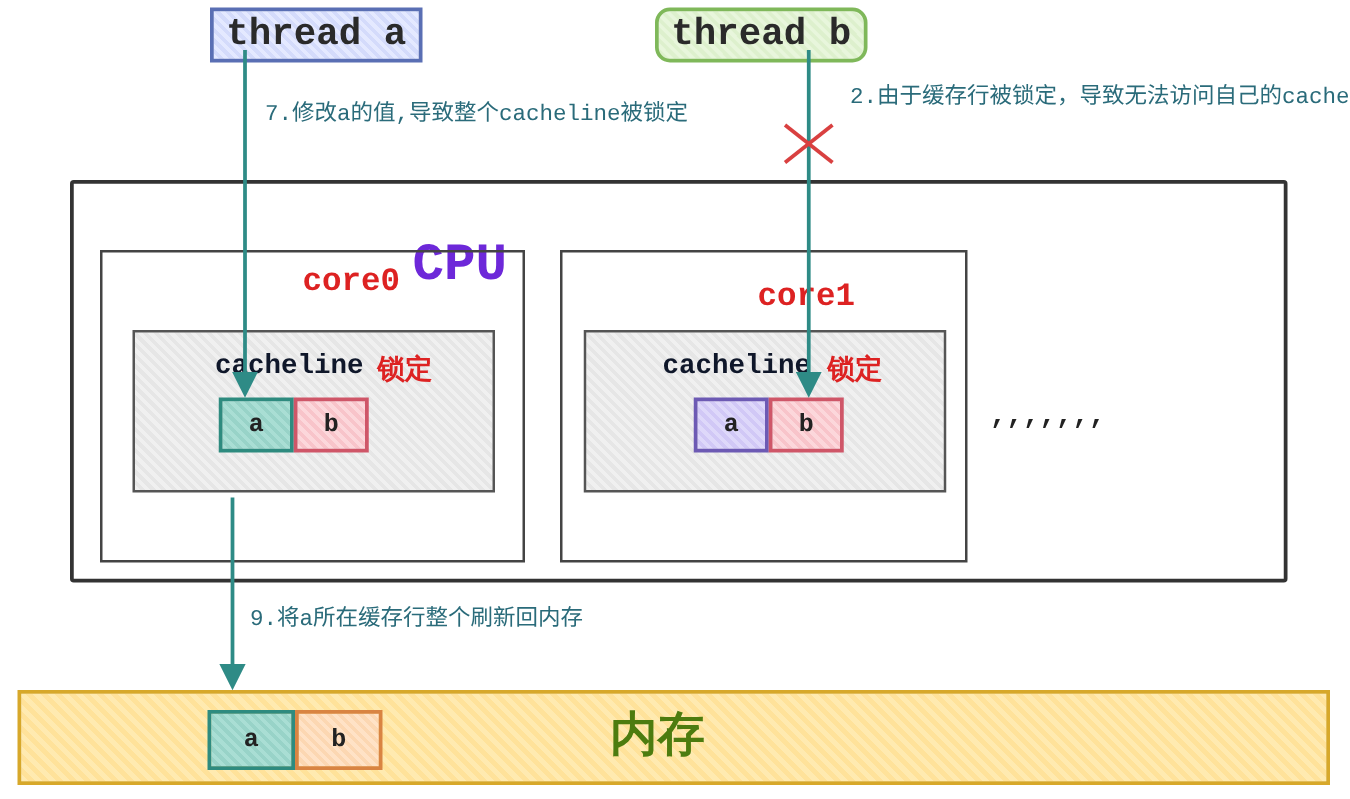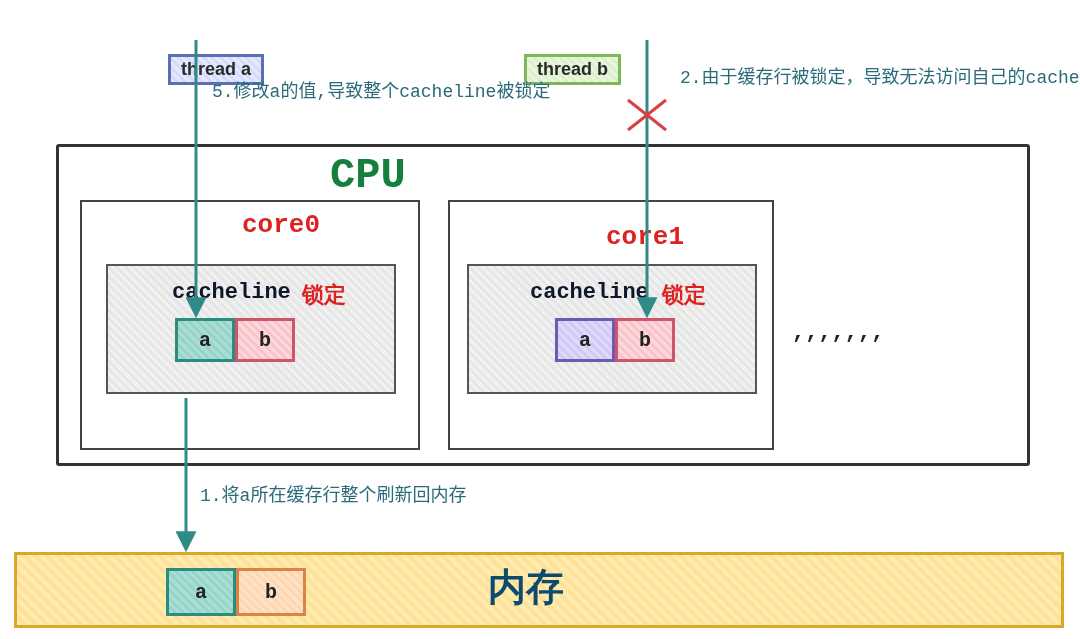--- a/index.html
+++ b/index.html
@@ -18,40 +18,40 @@
   }
   .box {
     position: absolute;
     box-sizing: border-box;
   }
 
   
   .thread {
     border: 3px solid;
     padding: 2px 10px;
-    font-family: Liberation Sans, sans-serif;
+    font-family: Liberation Mono, monospace;
     font-weight: bold;
-    font-size: 18px;
+    font-size: 30px;
     color: #2a2a2a;
-    margin-top: 48px;
   }
   .thread-a { border-color:#5a6fb4; background: repeating-linear-gradient(45deg,#e4e9ff 0,#e4e9ff 3px,#d4dbfb 3px,#d4dbfb 6px); }
   .thread-b { border-color:#7fb85a; background: repeating-linear-gradient(45deg,#e8f6dc 0,#e8f6dc 3px,#ddf0cd 3px,#ddf0cd 6px); }
 
   
   .cpu-box {
     border: 3px solid #333;
     border-radius: 3px;
   }
   .cpu-title {
     position:absolute;
     font-size: 42px;
     font-weight: bold;
-    color: #15803d;
+    color: #6d28d9;
     font-family: "Courier New", monospace;
+    margin-top: 36px;
   }
 
   
   .core-box {
     border: 2.5px solid #444;
   }
   .core-title {
     position:absolute;
     font-size: 26px;
     font-weight: bold;
@@ -94,21 +94,21 @@
   .cell-b-red    { border-color:#cf5668; background: repeating-linear-gradient(45deg,#fcd7db 0,#fcd7db 3px,#f8c4ca 3px,#f8c4ca 6px); }
   .cell-b-orange { border-color:#d98442; background: repeating-linear-gradient(45deg,#ffe2c6 0,#ffe2c6 3px,#fcd7b2 3px,#fcd7b2 6px); }
 
   
   .mem-box {
     border:3px solid #d7a82a;
     background: repeating-linear-gradient(45deg,#ffeab0 0,#ffeab0 4px,#ffe29a 4px,#ffe29a 8px);
   }
   .mem-title {
     position:absolute;
-    color:#0c4a6e;
+    color:#4d7c0f;
     font-size:38px;
     font-weight:bold;
   }
 
   
   .annot {
     position:absolute;
     font-size:18px;
     color:#2a6b7a;
     font-family:"Courier New","Noto Sans CJK SC",sans-serif;
@@ -131,27 +131,27 @@
 </style>
 </head>
 <body>
 
 <div class="stage">
 
   <div class="box thread thread-a" style="left:168px; top:6px;">
     <span>thread a</span>
   </div>
 
-  <div class="box thread thread-b" style="left:524px; top:6px;">
+  <div class="box thread thread-b" style="left:524px; top:6px;border-radius:12px;">
     <span>thread b</span>
   </div>
 
-  <div class="annot" style="left:212px; top:76px;">5.修改a的值,导致整个cacheline被锁定</div>
+  <div class="annot" style="left:212px; top:76px;">7.修改a的值,导致整个cacheline被锁定</div>
   <div class="annot" style="left:680px; top:62px;">2.由于缓存行被锁定，导致无法访问自己的cacheline中b</div>
-  <div class="annot" style="left:200px; top:480px;">1.将a所在缓存行整个刷新回内存</div>
+  <div class="annot" style="left:200px; top:480px;">9.将a所在缓存行整个刷新回内存</div>
 
   <div class="box cpu-box" style="left:56px; top:144px; width:974px; height:322px;"></div>
   <div class="cpu-title" style="left:330px; top:152px;">CPU</div>
 
   <div class="box core-box" style="left:80px; top:200px; width:340px; height:250px;"></div>
   <div class="core-title" style="left:194px; top:210px;">core0</div>
 
   <div class="box cacheline-box" style="left:106px; top:264px; width:290px; height:130px;"></div>
   <div class="cacheline-label" style="left:172px; top:280px;">cacheline</div>
   <div class="locked-label" style="left:302px; top:280px;">锁定</div>

